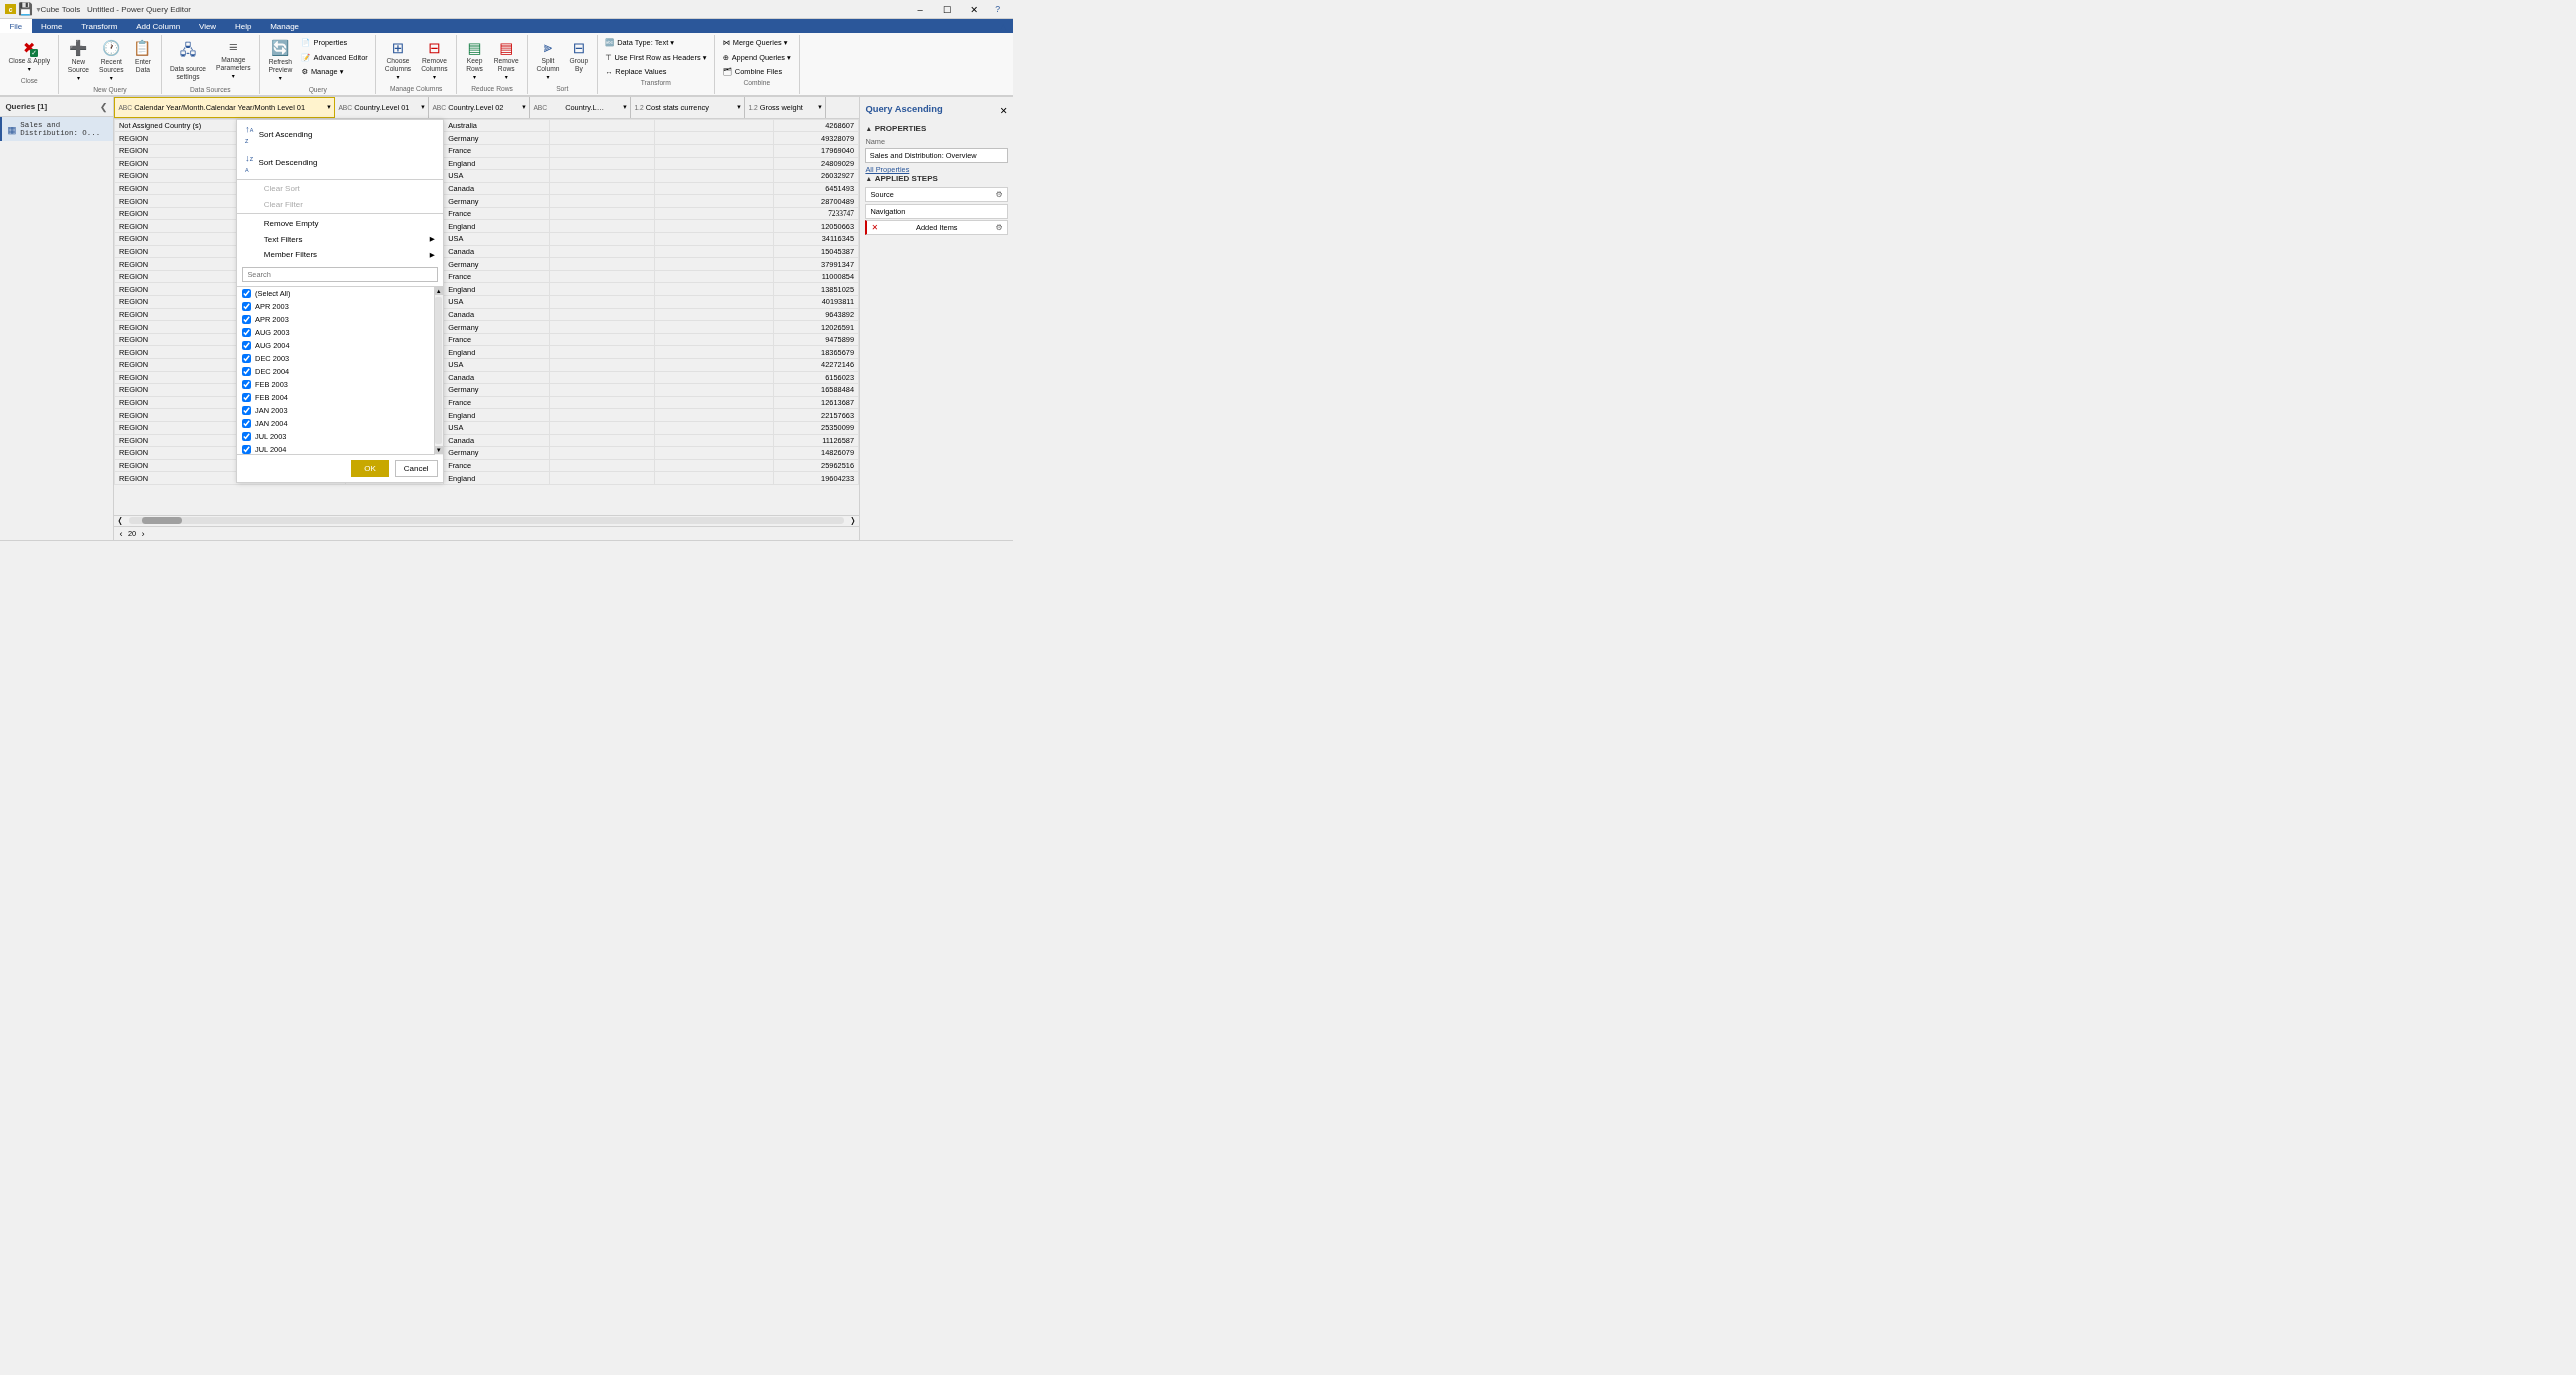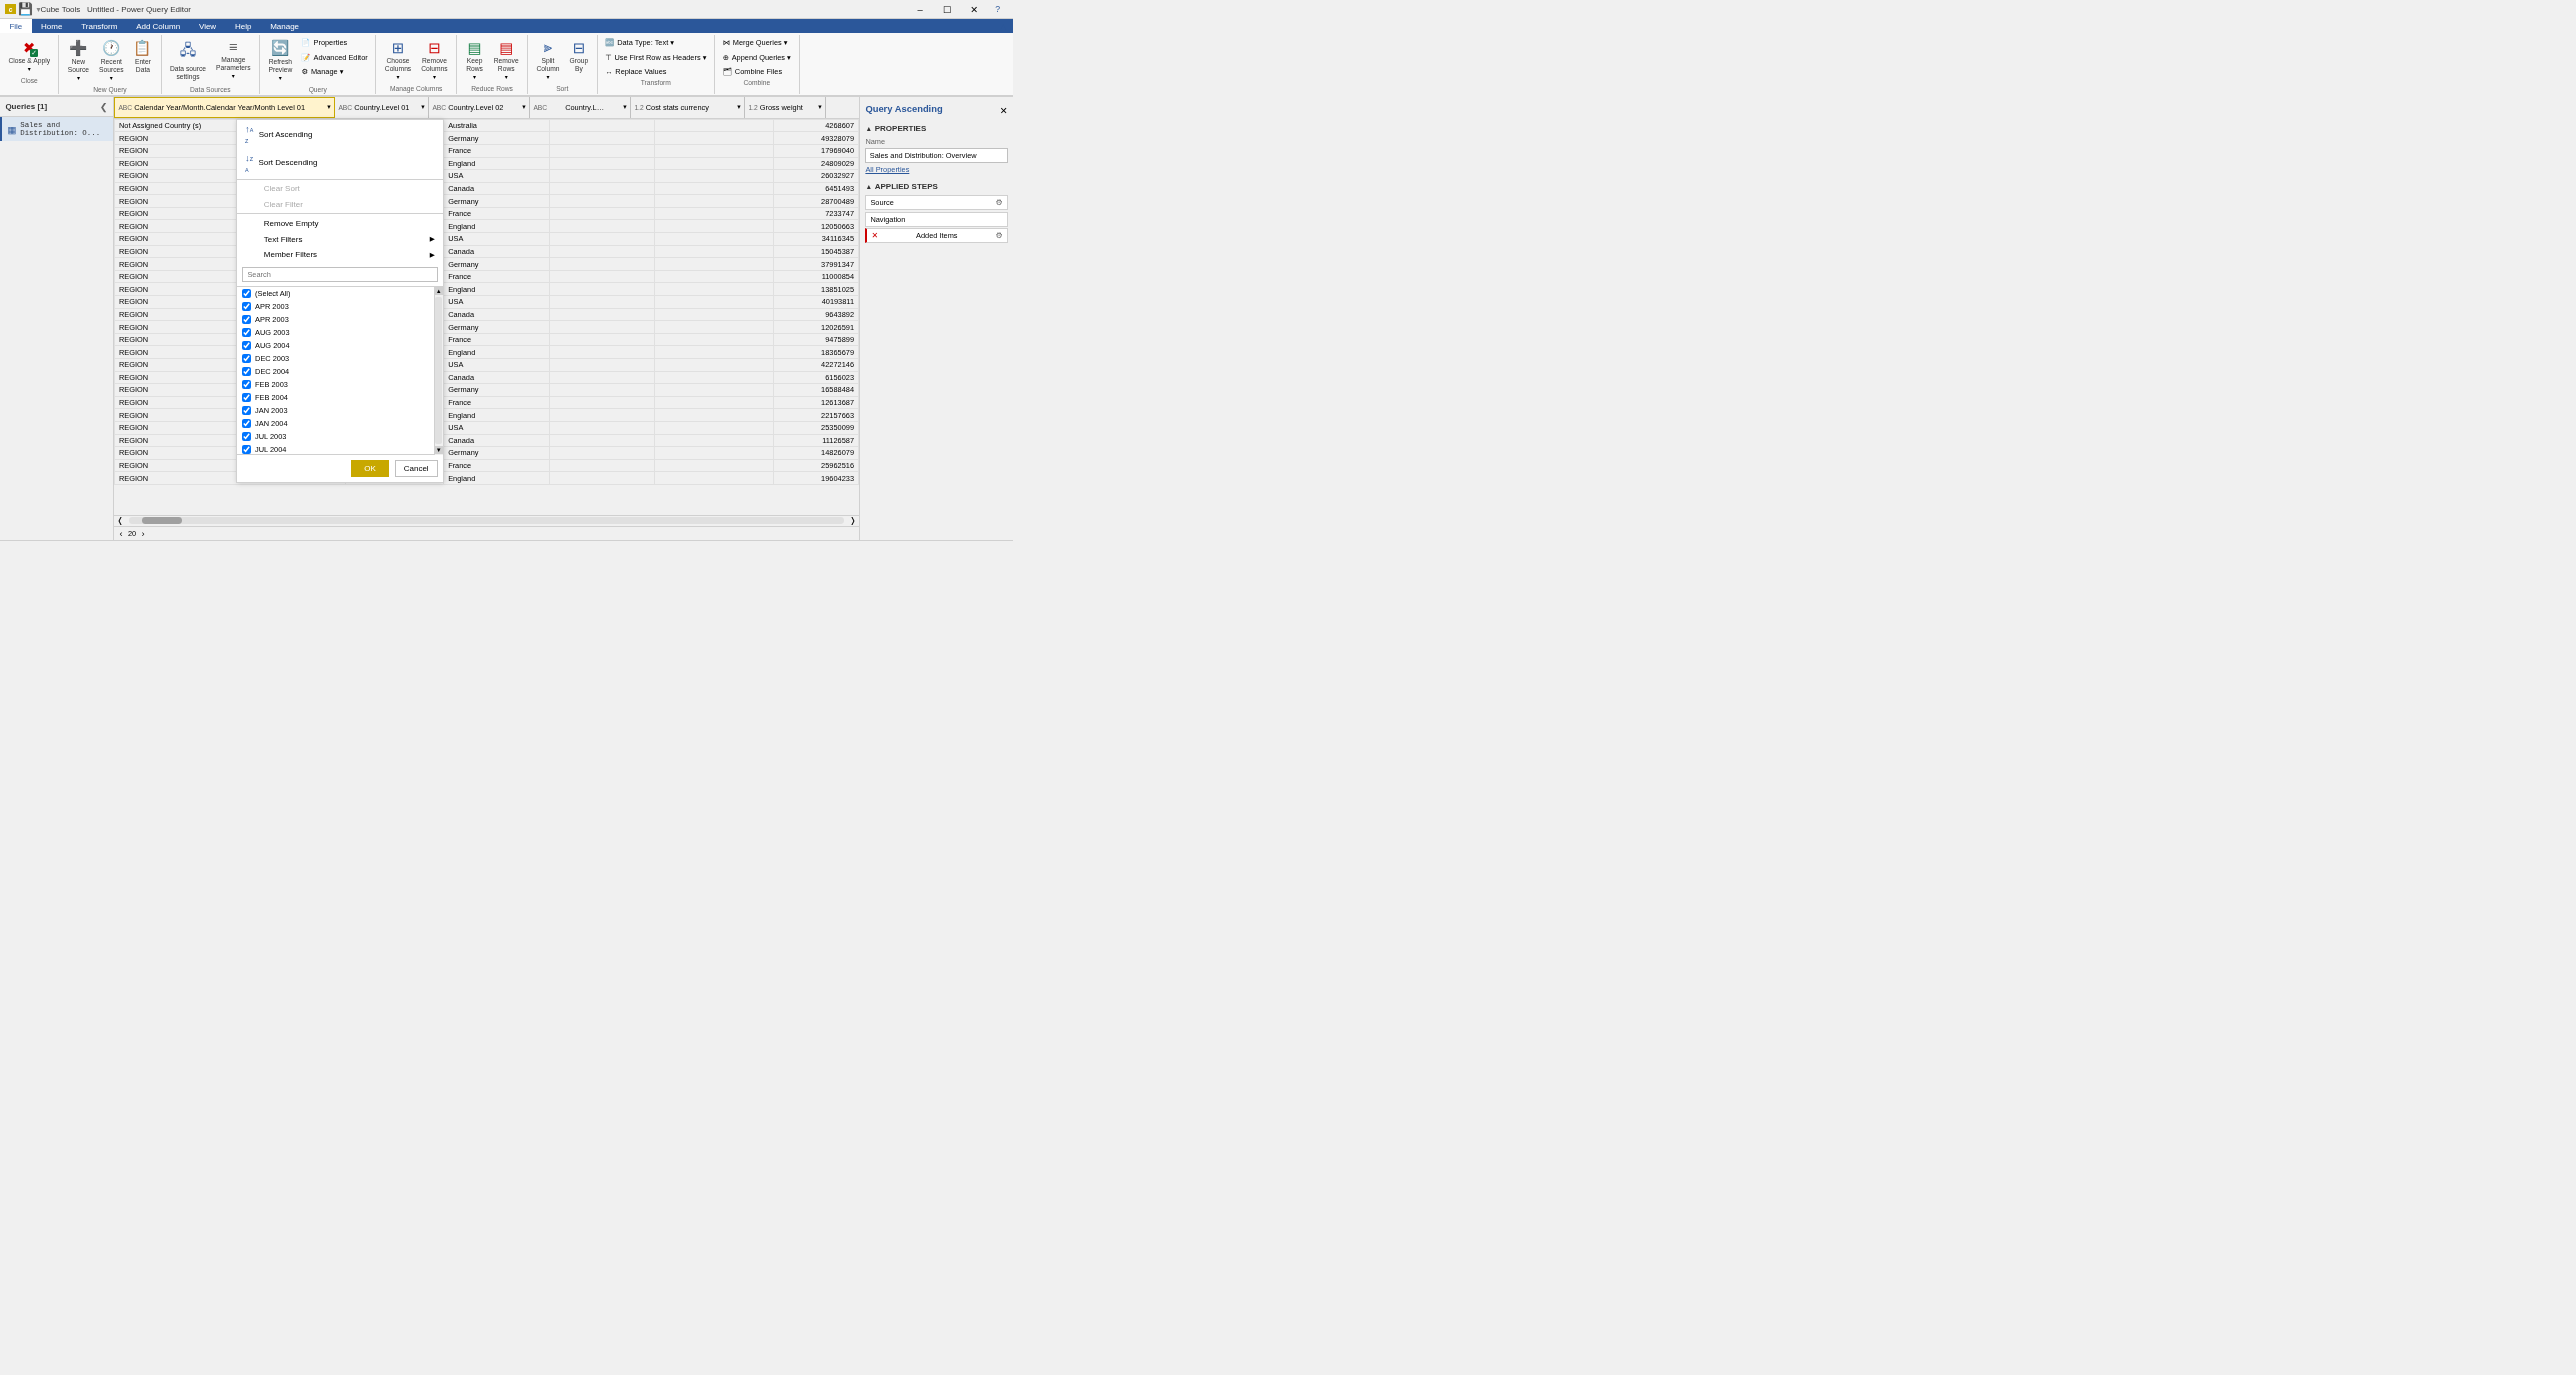--- a/index.html
+++ b/index.html
@@ -61,21 +61,21 @@
     .data-table { border-collapse: collapse; width: 100%; }
     .data-table td { border: 0.7px solid #e0e0e0; padding: 1.3px 4px; font-size: 7.4px; white-space: nowrap; }
     .data-table td.number { text-align: right; }
 
     
     .right-panel { width: 154px; background: #f0f0f0; border-left: 0.7px solid #d0d0d0; display: flex; flex-direction: column; padding: 5.4px; overflow-y: auto; }
     .right-panel-title { font-size: 9.4px; font-weight: 600; color: #2b579a; margin-bottom: 5.4px; }
     .section-header { display: flex; align-items: center; gap: 2.7px; font-size: 8px; font-weight: 600; color: #333; margin-bottom: 4px; }
     .prop-label { font-size: 7.4px; color: #666; margin-bottom: 1.3px; }
     .prop-input { width: 100%; border: 0.7px solid #c0c0c0; padding: 2px 3.4px; font-size: 7.4px; background: white; margin-bottom: 2.7px; }
-    .all-props-link { font-size: 7.4px; color: #2b579a; text-decoration: underline; cursor: pointer; margin-bottom: 8px; }
+    .all-props-link { font-size: 7.4px; color: #2b579a; text-decoration: underline; cursor: pointer; }
     .applied-steps-list { list-style: none; }
     .step-item { display: flex; align-items: center; justify-content: space-between; padding: 2px 4px; border: 0.7px solid #d0d0d0; background: white; margin-bottom: 1.3px; font-size: 7.4px; cursor: pointer; }
     .step-item.error { border-left: 2px solid #cc0000; }
     .step-actions { display: flex; gap: 2.7px; }
 
     
     .filter-dropdown { position: absolute; left: 122px; top: 99px; width: 208px; background: white; border: 0.7px solid #d0d0d0; box-shadow: 1.3px 1.3px 5.4px rgba(0,0,0,0.2); z-index: 100; }
     .filter-menu-item { display: flex; align-items: center; gap: 5.4px; padding: 3.4px 8px; font-size: 8px; cursor: pointer; }
     .filter-menu-item.disabled { color: #aaa; cursor: default; }
     .filter-menu-separator { height: 0.7px; background: #d0d0d0; margin: 1.3px 0; }
@@ -521,21 +521,21 @@
               <td style="min-width: 101px; max-width: 101px;"></td>
               <td class="number" style="min-width: 114px; max-width: 114px; text-align: right;"></td>
               <td class="number" style="min-width: 81px; max-width: 81px; text-align: right;">28700489</td>
             </tr>
             <tr>
               <td style="min-width: 221px; max-width: 221px;">REGION</td>
               <td style="min-width: 94px; max-width: 94px;">EUROPE</td>
               <td style="min-width: 101px; max-width: 101px;">France</td>
               <td style="min-width: 101px; max-width: 101px;"></td>
               <td class="number" style="min-width: 114px; max-width: 114px; text-align: right;"></td>
-              <td class="number" style="min-width: 81px; max-width: 81px; text-align: right;">7233747</td>
+              <td class="number" style="min-width: 81px; max-width: 81px; text-align: right; font-family: Liberation Serif, serif;">7233747</td>
             </tr>
             <tr>
               <td style="min-width: 221px; max-width: 221px;">REGION</td>
               <td style="min-width: 94px; max-width: 94px;">EUROPE</td>
               <td style="min-width: 101px; max-width: 101px;">England</td>
               <td style="min-width: 101px; max-width: 101px;"></td>
               <td class="number" style="min-width: 114px; max-width: 114px; text-align: right;"></td>
               <td class="number" style="min-width: 81px; max-width: 81px; text-align: right;">12050663</td>
             </tr>
             <tr>

